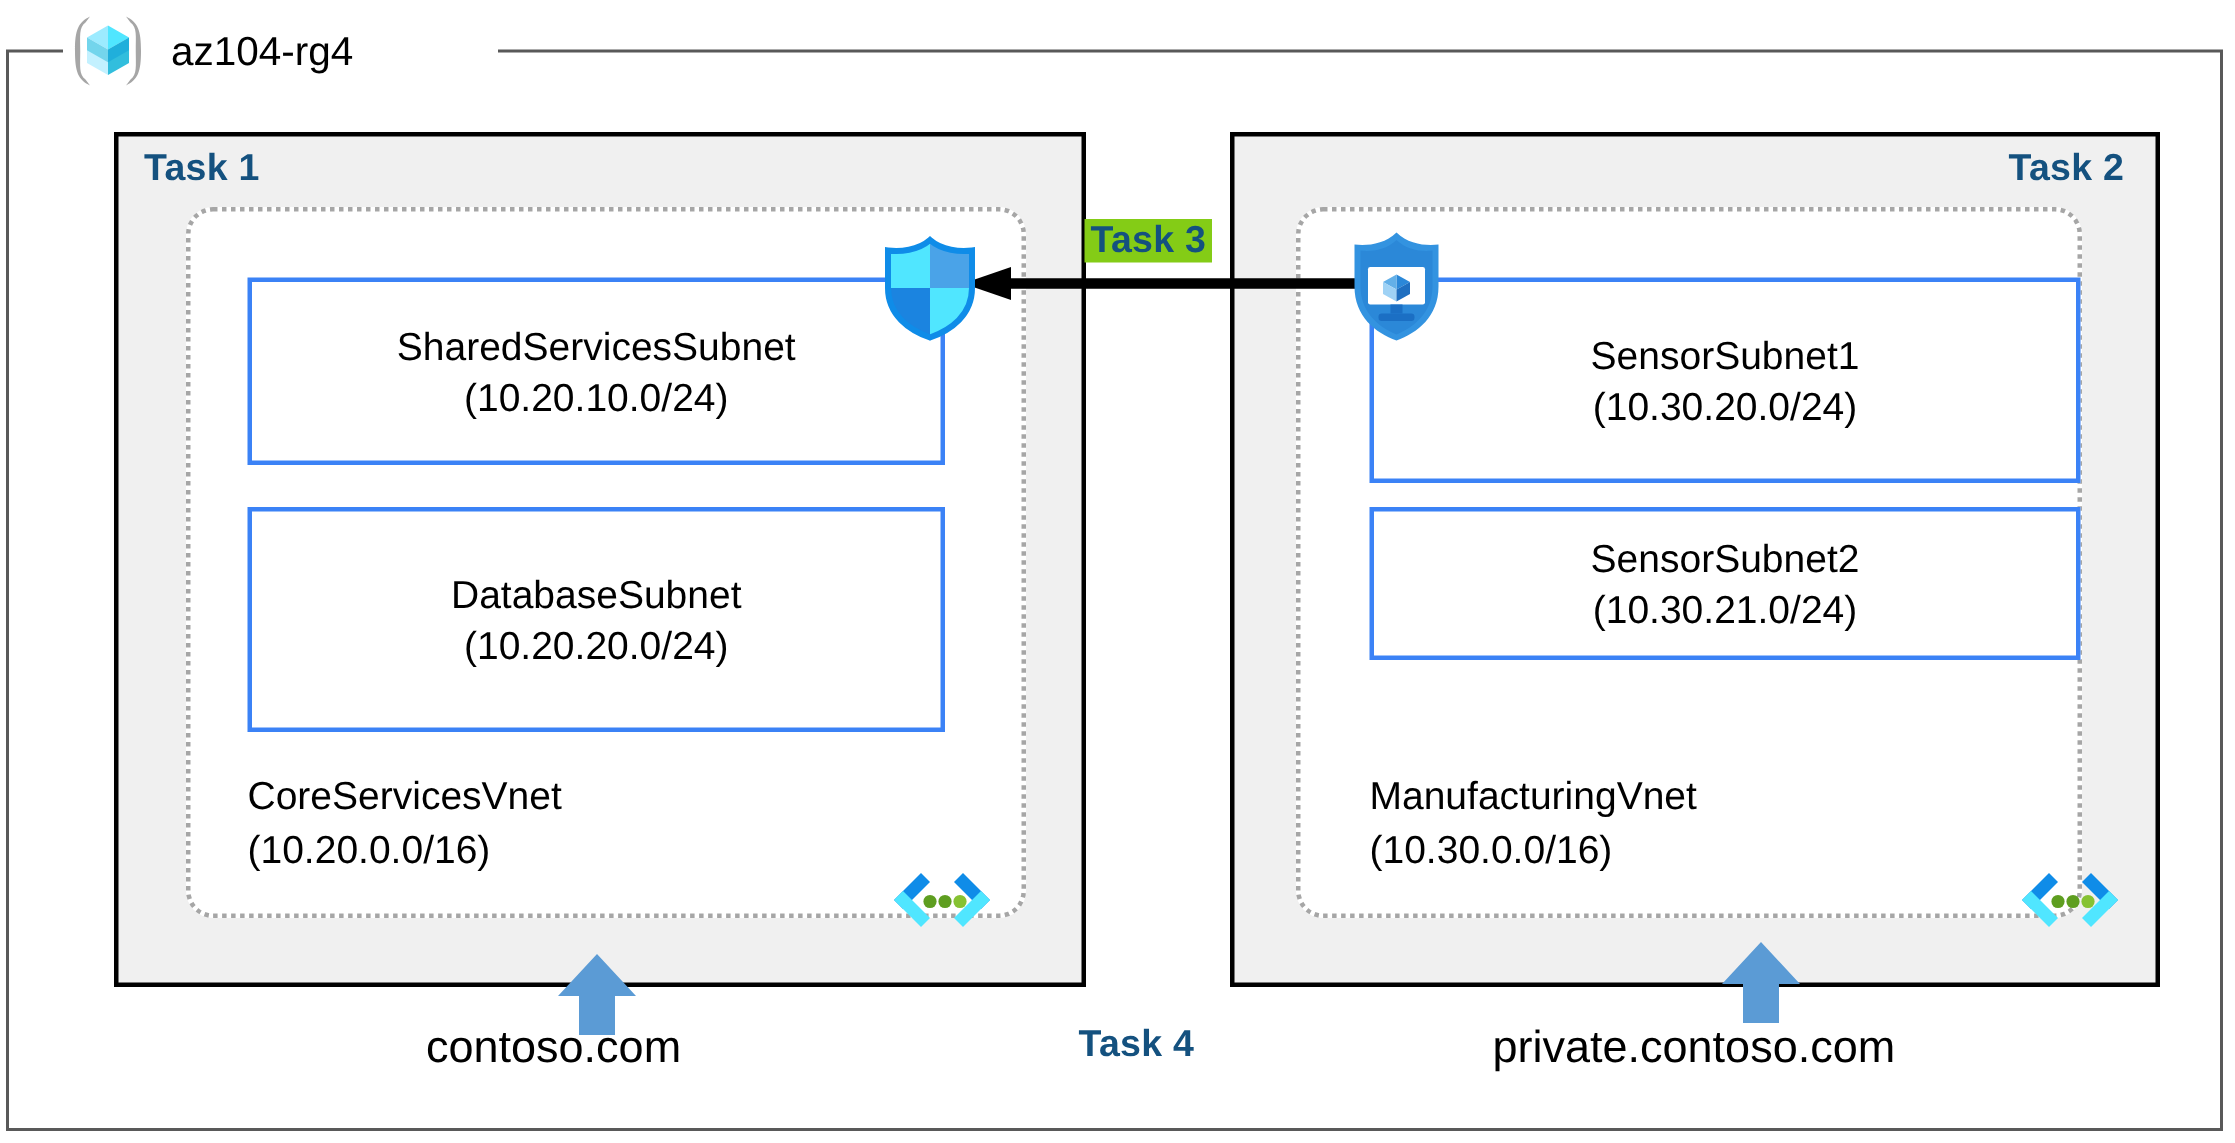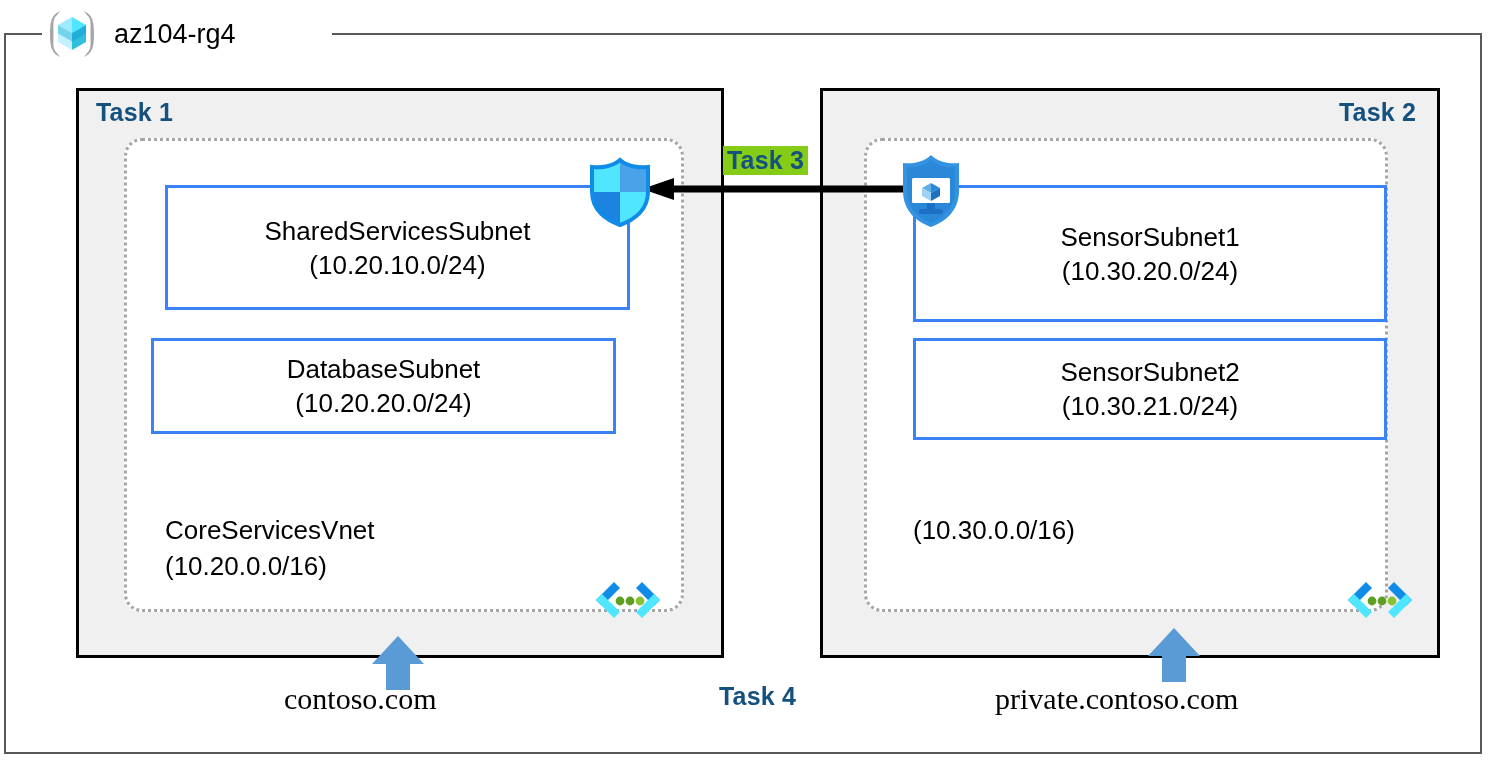--- a/index.html
+++ b/index.html
@@ -37,21 +37,21 @@
   #vnet1{left:124px;top:138px;width:560px;height:474px;}
   #vnet2{left:864px;top:138px;width:524px;height:474px;}
 
   
   .subnet{position:absolute;background:#ffffff;border:3px solid #3b82f6;
           box-sizing:border-box;display:flex;flex-direction:column;
           align-items:center;justify-content:center;}
   .subnet .line{font-size:26px;line-height:34px;color:#000;white-space:nowrap;}
 
   #subnet-shared{left:165px;top:185px;width:465px;height:125px;}
-  #subnet-database{left:151px;top:338px;width:465px;height:96px;}
+  #subnet-database{left:165px;top:338px;width:465px;height:150px;}
   #subnet-sensor1{left:913px;top:185px;width:474px;height:137px;}
   #subnet-sensor2{left:913px;top:338px;width:474px;height:102px;}
 
   
   .vnet-caption{position:absolute;}
   .vnet-caption .line{font-size:26px;line-height:36px;color:#000;white-space:nowrap;}
   #vnet1-caption{left:165px;top:512px;width:465px;}
   #vnet2-caption{left:913px;top:512px;width:474px;}
 
   
@@ -61,21 +61,21 @@
   .icon-abs{position:absolute;z-index:8;}
   #firewall-shield{left:584px;top:156px;width:72px;height:72px;}
   #vm-shield{left:898px;top:152px;width:66px;height:78px;}
   #endpoint-icon-1{left:592px;top:578px;width:72px;height:48px;}
   #endpoint-icon-2{left:1344px;top:578px;width:72px;height:48px;}
 
   
   .dns-arrow{position:absolute;width:56px;height:56px;z-index:7;}
   #dns-arrow-1{left:370px;top:634px;}
   #dns-arrow-2{left:1146px;top:626px;}
-  .dns-label{position:absolute;font-size:30px;color:#000;white-space:nowrap;font-family:Liberation Serif, serif;}
+  .dns-label{position:absolute;font-size:30px;color:#000;white-space:nowrap;}
   #dns-label-1{left:284px;top:682px;}
   #dns-label-2{left:995px;top:682px;}
 </style>
 </head>
 <body>
 
 <div id="rg-frame"></div>
 <div id="rg-frame-gap"></div>
 
 <div id="rg-header">
@@ -126,20 +126,21 @@
   <span class="line">SensorSubnet1</span>
   <span class="line">(10.30.20.0/24)</span>
 </div>
 
 <div id="subnet-sensor2" class="subnet">
   <span class="line">SensorSubnet2</span>
   <span class="line">(10.30.21.0/24)</span>
 </div>
 
 <div id="vnet2-caption" class="vnet-caption">
+  <div class="line">ManufacturingVnet</div>
   <div class="line">(10.30.0.0/16)</div>
 </div>
 
 <svg id="peer-arrow" viewBox="0 0 280 22">
   <line x1="278" y1="11" x2="30" y2="11" stroke="#000000" stroke-width="7"></line>
   <polygon points="2,11 34,0 34,22" fill="#000000"></polygon>
 </svg>
 <div id="task3-label" class="task-label">Task 3</div>
 
 <span id="firewall-shield" class="icon-abs">

